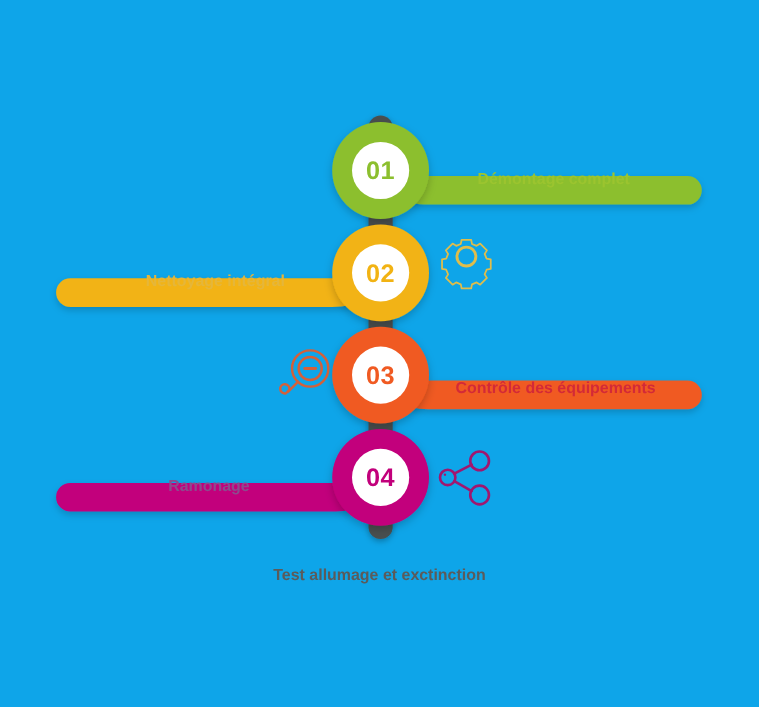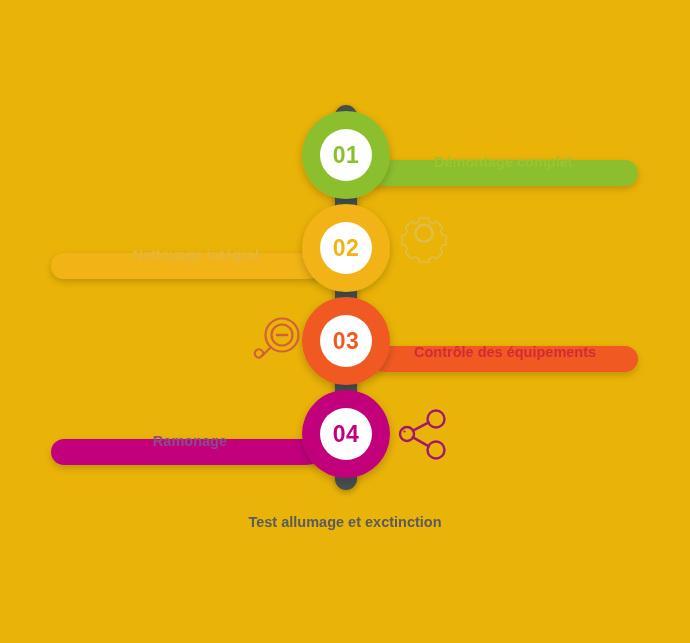--- a/index.html
+++ b/index.html
@@ -10,21 +10,21 @@
   body {
     width: 690px;
     height: 643px;
     font-family: "Liberation Sans", sans-serif;
     overflow: hidden;
   }
   #infographic {
     position: relative;
     width: 690px;
     height: 643px;
-    background: #eab308;
+    background: #0ea5e9;
   }
   #infographic svg {
     position: absolute;
     top: 0;
     left: 0;
   }
   .step-number {
     font-family: "Liberation Sans", sans-serif;
     font-weight: bold;
     font-size: 23px;

